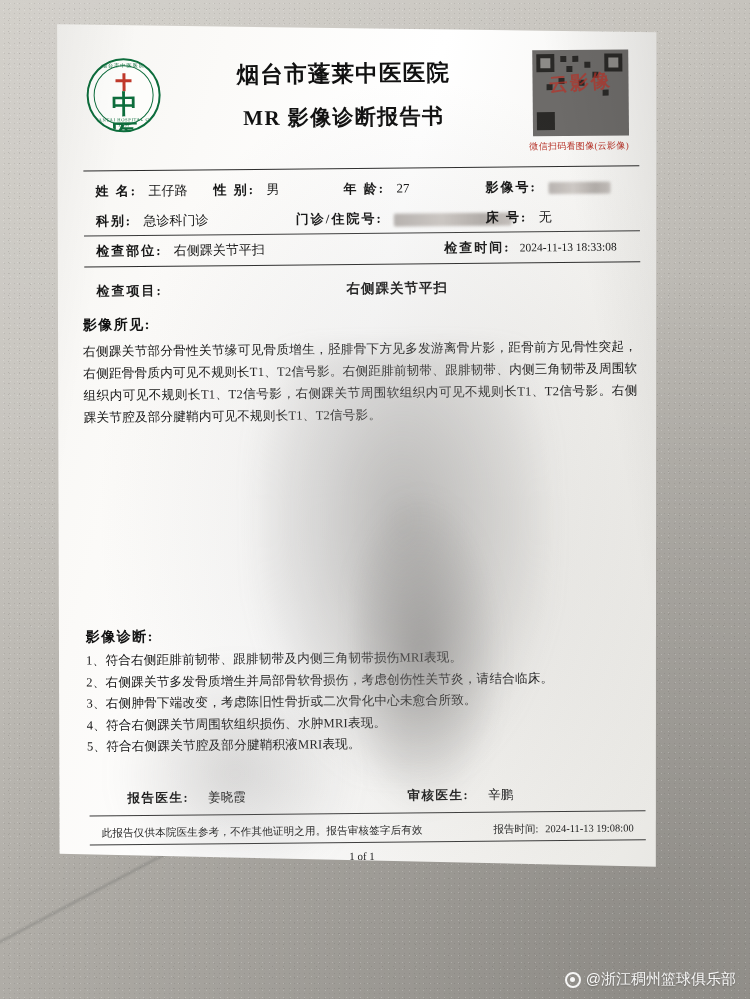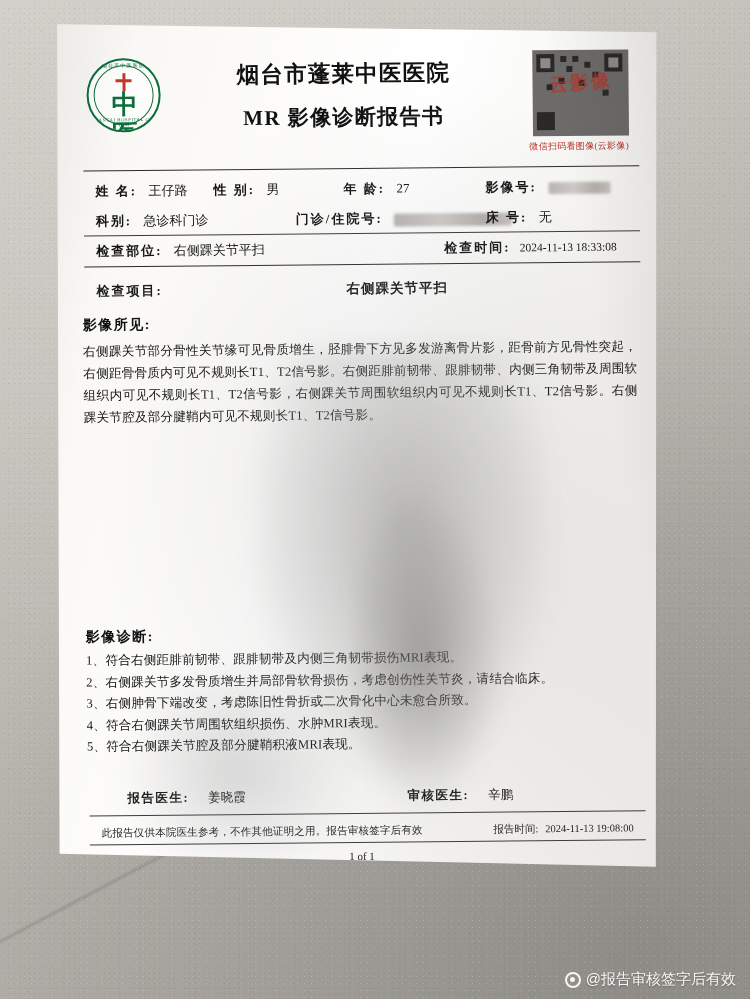--- a/index.html
+++ b/index.html
@@ -514,14 +514,14 @@
 
     <div class="shade"></div>
     <div class="blob1"></div>
     <div class="blob2"></div>
     <div class="blob3"></div>
   </div>
 </div>
 
 <div id="watermark">
   <span class="eye"></span>
-  <span>@报告审核签字后有效</span>
+  <span>@浙江稠州篮球俱乐部</span>
 </div>
 
 </body></html>

